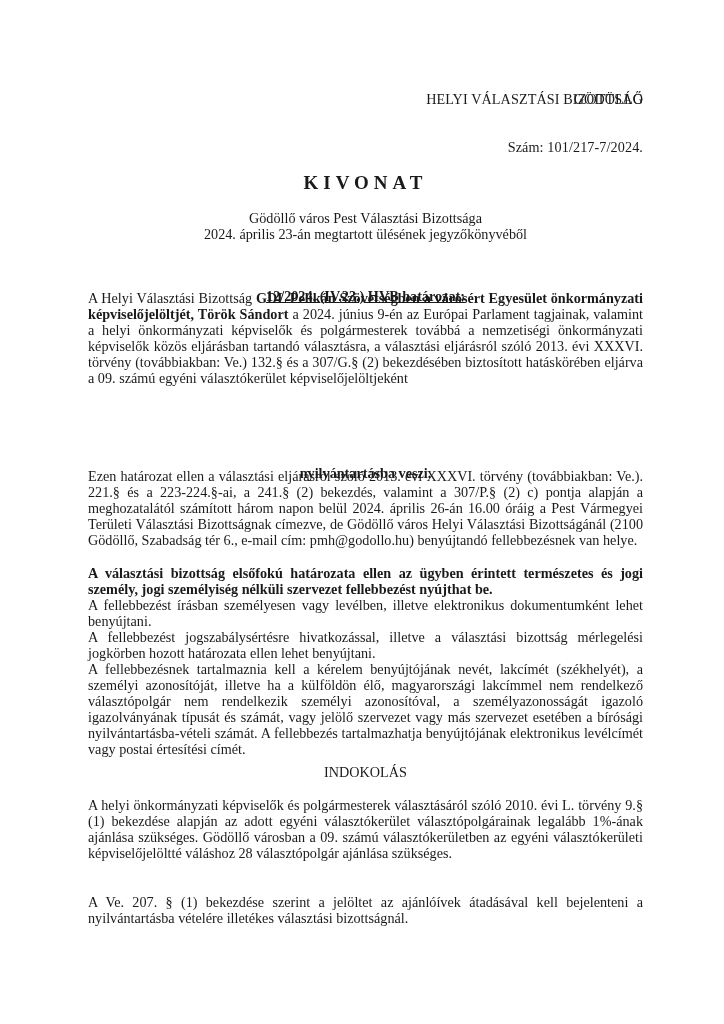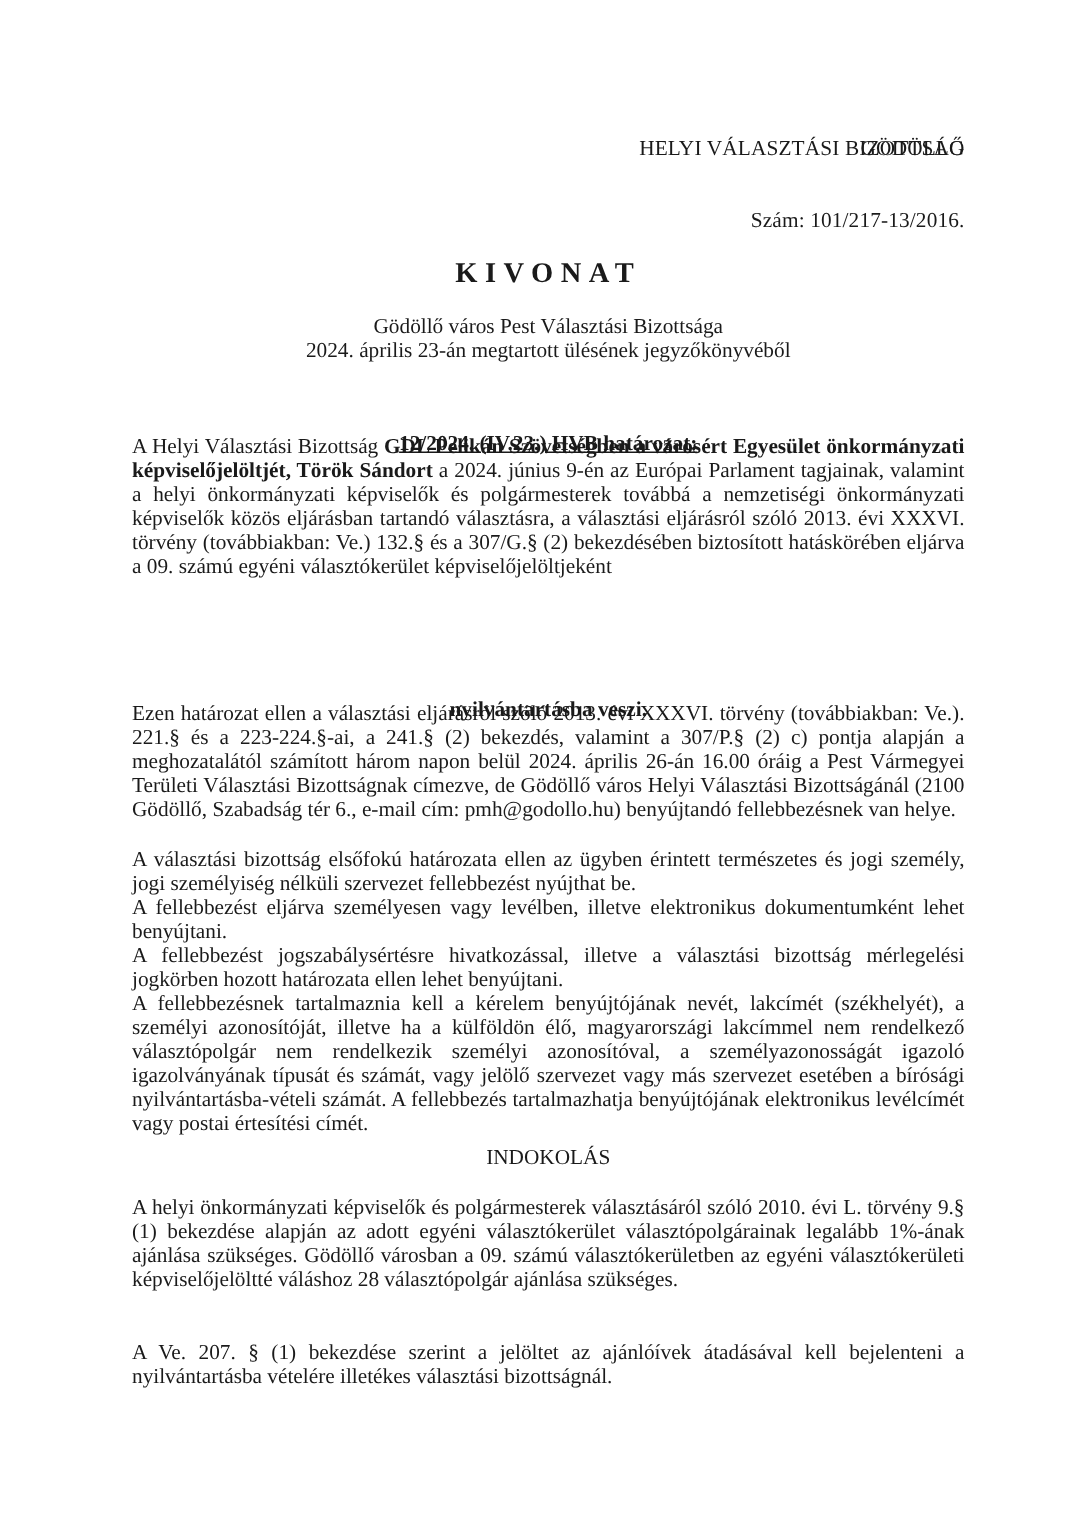--- a/index.html
+++ b/index.html
@@ -37,36 +37,36 @@
     .just { text-align: justify; text-align-last: left; }
     p { margin: 0; }
   </style>
 </head>
 <body>
 
 <div class="page">
 
   <div class="abs header-line" style="top:91px;">HELYI VÁLASZTÁSI BIZOTTSÁG</div>
   <div class="abs header-line" style="top:91px;">GÖDÖLLŐ</div>
-  <div class="abs header-line" style="top:139px;">Szám: 101/217-13/2016.</div>
+  <div class="abs header-line" style="top:139px;">Szám: 101/217-7/2024.</div>
 
   <div class="abs title" style="top:175px;">KIVONAT</div>
 
   <div class="abs center" style="top:210px;">Gödöllő város Pest Választási Bizottsága</div>
   <div class="abs center" style="top:226px;">2024. április 23-án megtartott ülésének jegyzőkönyvéből</div>
 
   <div class="abs center bold u" style="top:258px;">12/2024. (IV.23.) HVB határozat:</div>
 
   <p class="abs just" style="top:290px;"><span>A Helyi Választási Bizottság </span><span class="bold">GDL Pelikán Szövetségben a városért Egyesület önkormányzati képviselőjelöltjét, Török Sándort</span><span> a 2024. június 9-én az Európai Parlament tagjainak, valamint a helyi önkormányzati képviselők és polgármesterek továbbá a nemzetiségi önkormányzati képviselők közös eljárásban tartandó választásra, a választási eljárásról szóló 2013. évi XXXVI. törvény (továbbiakban: Ve.) 132.§ és a 307/G.§ (2) bekezdésében biztosított hatáskörében eljárva a 09. számú egyéni választókerület képviselőjelöltjeként</span></p>
 
   <div class="abs center bold" style="top:435px;">nyilvántartásba veszi.</div>
 
   <p class="abs just" style="top:468px;">Ezen határozat ellen a választási eljárásról szóló 2013. évi XXXVI. törvény (továbbiakban: Ve.). 221.§ és a 223-224.§-ai, a 241.§ (2) bekezdés, valamint a 307/P.§ (2) c) pontja alapján a meghozatalától számított három napon belül 2024. április 26-án 16.00 óráig a Pest Vármegyei Területi Választási Bizottságnak címezve, de Gödöllő város Helyi Választási Bizottságánál (2100 Gödöllő, Szabadság tér 6., e-mail cím: pmh@godollo.hu) benyújtandó fellebbezésnek van helye.</p>
-  <p class="abs just" style="top:565px;">A választási bizottság elsőfokú határozata ellen az ügyben érintett természetes és jogi személy, jogi személyiség nélküli szervezet fellebbezést nyújthat be.</p>
-  <p class="abs just" style="top:597px;">A fellebbezést eljárva személyesen vagy levélben, illetve elektronikus dokumentumként lehet benyújtani.</p>
+  <p class="abs just" style="top:565px;font-weight:bold;">A választási bizottság elsőfokú határozata ellen az ügyben érintett természetes és jogi személy, jogi személyiség nélküli szervezet fellebbezést nyújthat be.</p>
+  <p class="abs just" style="top:597px;">A fellebbezést írásban személyesen vagy levélben, illetve elektronikus dokumentumként lehet benyújtani.</p>
   <p class="abs just" style="top:629px;">A fellebbezést jogszabálysértésre hivatkozással, illetve a választási bizottság mérlegelési jogkörben hozott határozata ellen lehet benyújtani.</p>
   <p class="abs just" style="top:661px;">A fellebbezésnek tartalmaznia kell a kérelem benyújtójának nevét, lakcímét (székhelyét), a személyi azonosítóját, illetve ha a külföldön élő, magyarországi lakcímmel nem rendelkező választópolgár nem rendelkezik személyi azonosítóval, a személyazonosságát igazoló igazolványának típusát és számát, vagy jelölő szervezet vagy más szervezet esetében a bírósági nyilvántartásba-vételi számát. A fellebbezés tartalmazhatja benyújtójának elektronikus levélcímét vagy postai értesítési címét.</p>
 
   <div class="abs center" style="top:764px;">INDOKOLÁS</div>
 
   <p class="abs just" style="top:797px;">A helyi önkormányzati képviselők és polgármesterek választásáról szóló 2010. évi L. törvény 9.§ (1) bekezdése alapján az adott egyéni választókerület választópolgárainak legalább 1%-ának ajánlása szükséges. Gödöllő városban a 09. számú választókerületben az egyéni választókerületi képviselőjelöltté váláshoz 28 választópolgár ajánlása szükséges.</p>
   <p class="abs just" style="top:894px;">A Ve. 207. § (1) bekezdése szerint a jelöltet az ajánlóívek átadásával kell bejelenteni a nyilvántartásba vételére illetékes választási bizottságnál.</p>
 
 </div>
 

